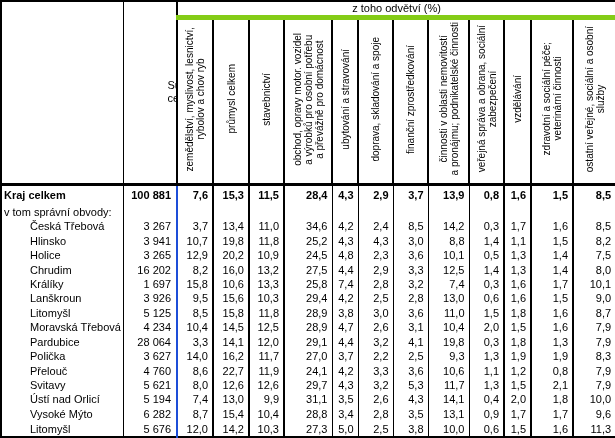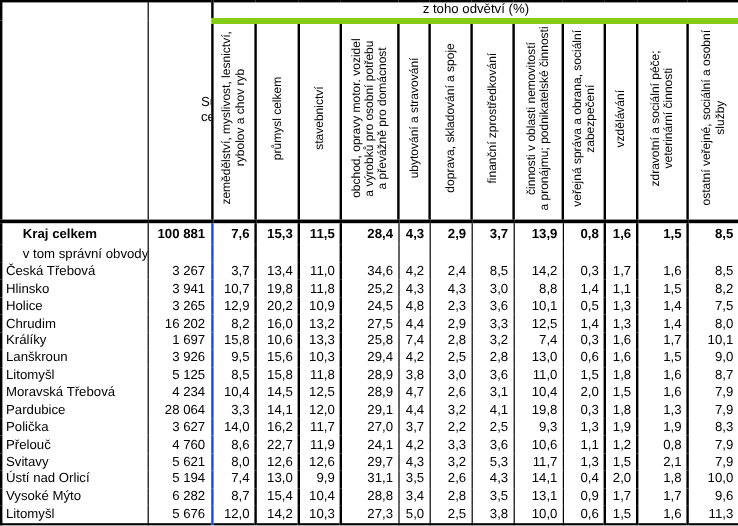--- a/index.html
+++ b/index.html
@@ -28,22 +28,22 @@
     border-left:2px solid #000;border-bottom:3px solid #000;
     text-align:center;vertical-align:middle;
   }
   .rot{
     display:inline-block;
     writing-mode:vertical-rl;transform:rotate(180deg);
     white-space:pre-line;font-size:10px;line-height:11px;
     max-height:164px;
   }
   
-  .lab{font-size:11px;vertical-align:middle;padding-left:17px;white-space:nowrap;}
-  .ind{padding-left:3px;}
+  .lab{font-size:11px;vertical-align:middle;padding-left:2px;white-space:nowrap;}
+  .ind{padding-left:28px;}
   .num{
     text-align:right;font-size:11px;vertical-align:middle;
     padding-right:4px;border-left:1px solid #000;white-space:nowrap;
   }
   .subj{border-right:2px solid #1d4ed8;padding-right:5px;}
   .v0,.v1,.v2,.v8,.v9,.v10{border-right:2px solid #000;}
   tr.kraj-row{height:20px;}
   tr.kraj-row td{font-weight:bold;}
   tr.vtom-row{height:15px;margin-top:40px;}
 </style>

